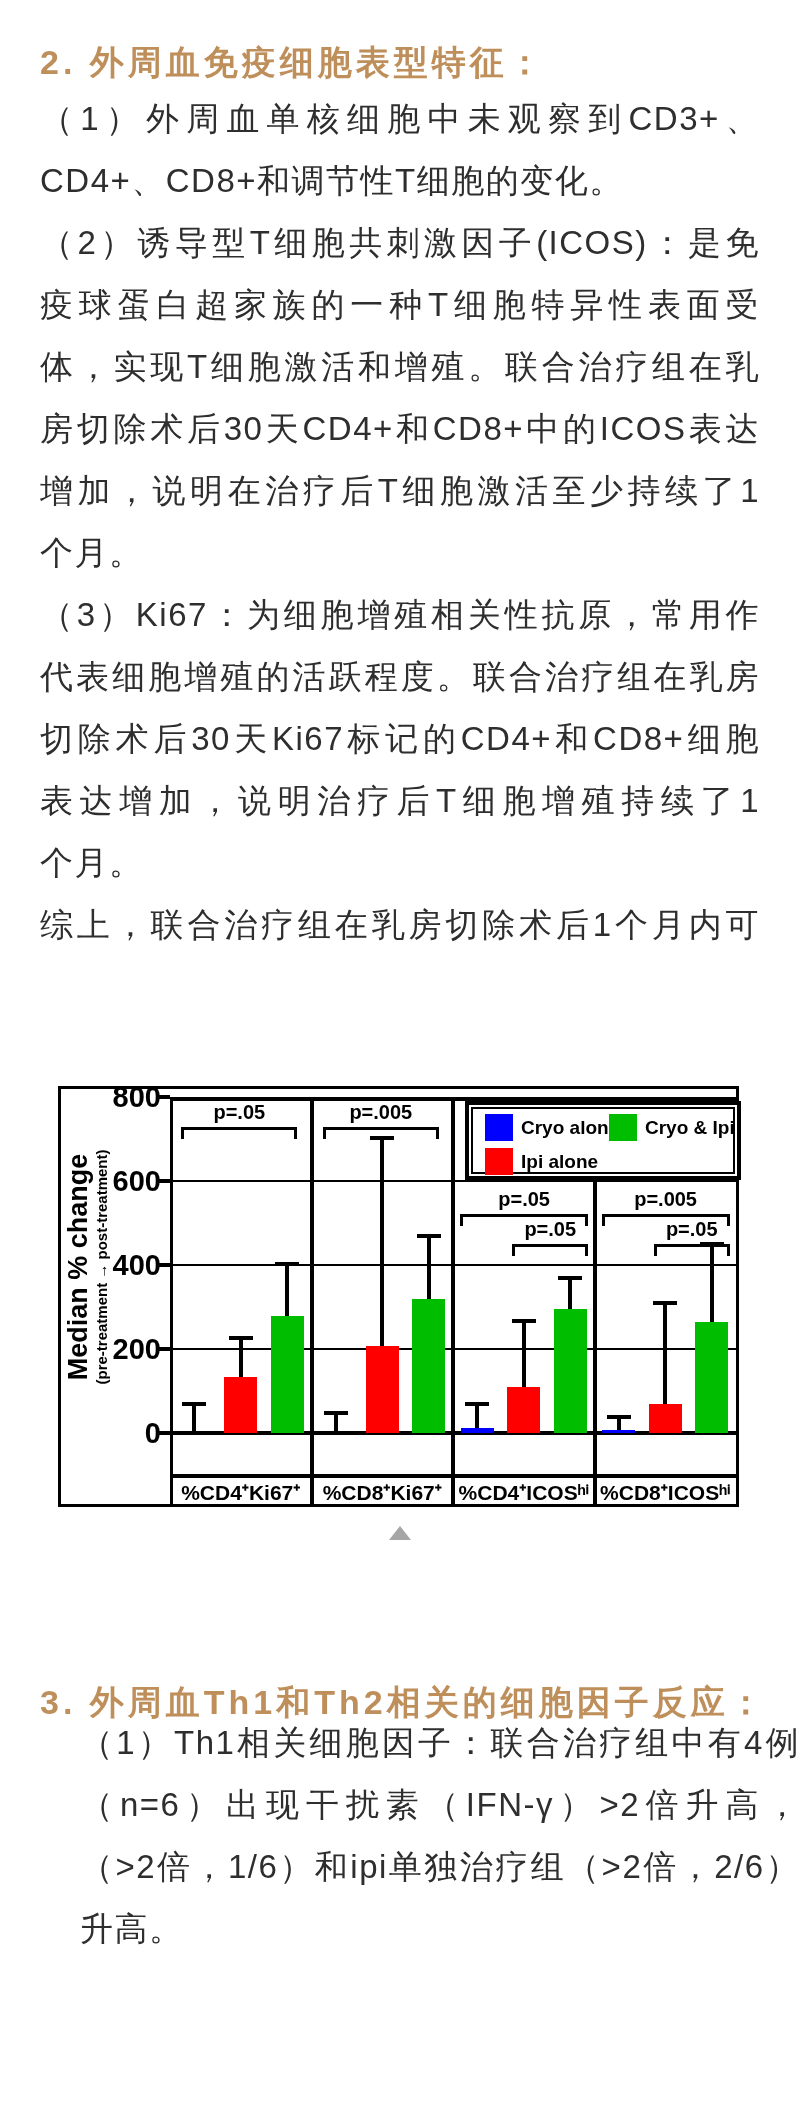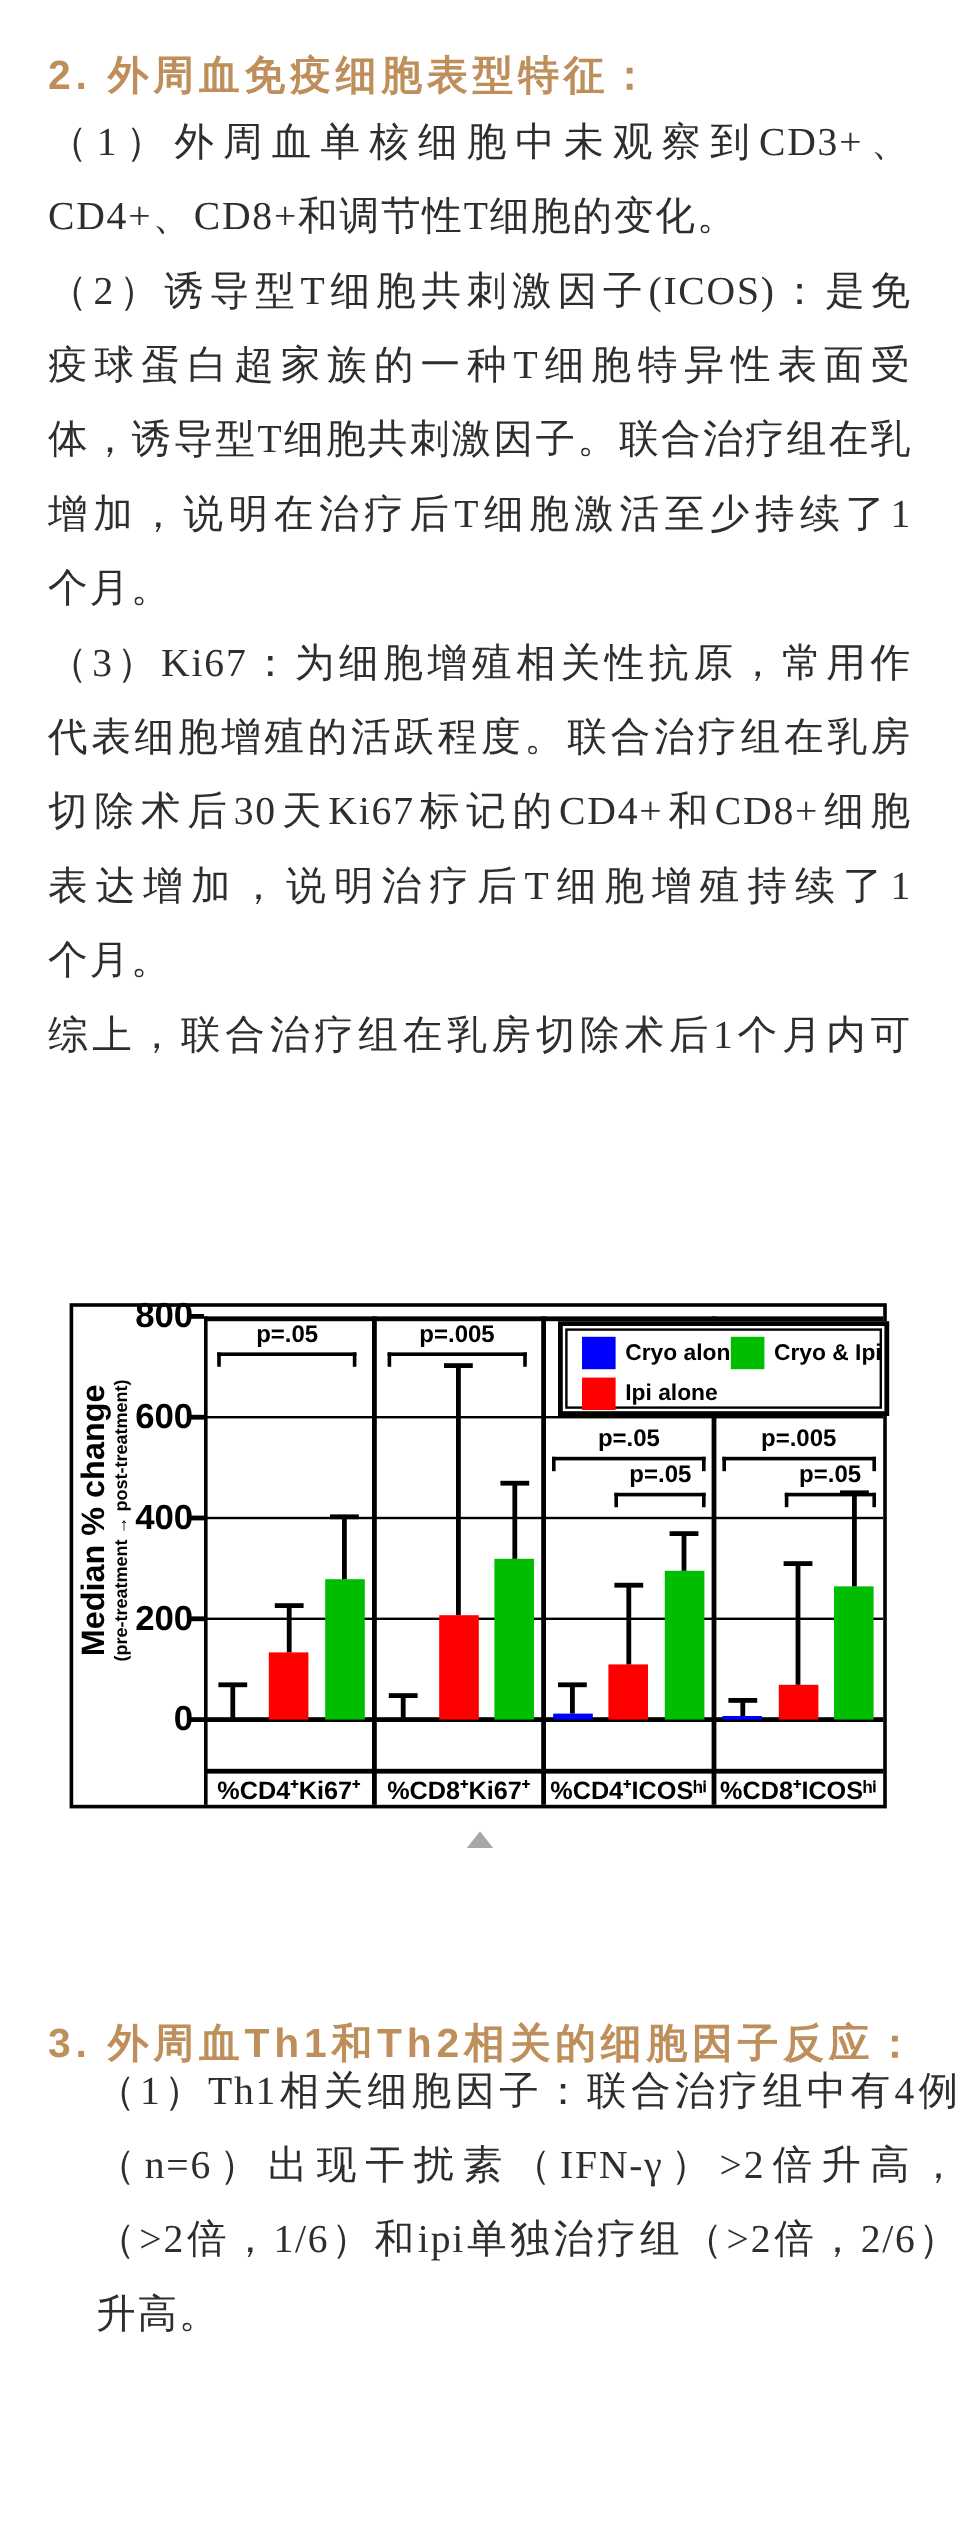--- a/index.html
+++ b/index.html
@@ -4,21 +4,21 @@
 <style>
   html,body { margin:0; padding:0; background:#ffffff; }
   #page {
     position:relative; width:800px; height:2114px; background:#ffffff;
     font-family:"Liberation Sans", sans-serif; overflow:hidden;
   }
   .heading {
     position:absolute; left:40px; width:720px; font-size:34px; font-weight:700;
     letter-spacing:4px; color:var(--heading-accent,#BE8F5A); white-space:nowrap;
   }
-  .bodyblock { position:absolute; left:40px; width:720px;font-family:Liberation Serif, serif; }
+  .bodyblock { position:absolute; left:40px; width:720px; }
   .bodyblock .line {
     height:62px; line-height:62px; font-size:33px; letter-spacing:1.5px;
     color:var(--body-text,#2E2E2E); white-space:nowrap; overflow:visible;
   }
   .bodyblock .line.j {
     white-space:normal; text-align:justify; text-align-last:justify;
     text-justify:inter-character;
   }
   #chart {
     position:absolute; left:58px; top:1086px; width:681px; height:421px;
@@ -40,21 +40,22 @@
 
 <div id="page">
 
   <div class="heading" style="top:40px;">2. 外周血免疫细胞表型特征：</div>
 
   <div class="bodyblock" style="top:88px;">
       <div class="line j">（1）外周血单核细胞中未观察到CD3+、</div>
       <div class="line">CD4+、CD8+和调节性T细胞的变化。</div>
       <div class="line j">（2）诱导型T细胞共刺激因子(ICOS)：是免</div>
       <div class="line j">疫球蛋白超家族的一种T细胞特异性表面受</div>
-      <div class="line j">体，诱导型T细胞共刺激因子。联合治疗组在乳</div>
+      <div class="line j">体，实现T细胞激活和增殖。联合治疗组在乳</div>
+      <div class="line j">房切除术后30天CD4+和CD8+中的ICOS表达</div>
       <div class="line j">增加，说明在治疗后T细胞激活至少持续了1</div>
       <div class="line">个月。</div>
       <div class="line j">（3）Ki67：为细胞增殖相关性抗原，常用作</div>
       <div class="line j">代表细胞增殖的活跃程度。联合治疗组在乳房</div>
       <div class="line j">切除术后30天Ki67标记的CD4+和CD8+细胞</div>
       <div class="line j">表达增加，说明治疗后T细胞增殖持续了1</div>
       <div class="line">个月。</div>
       <div class="line j">综上，联合治疗组在乳房切除术后1个月内可</div>
     </div>
 

